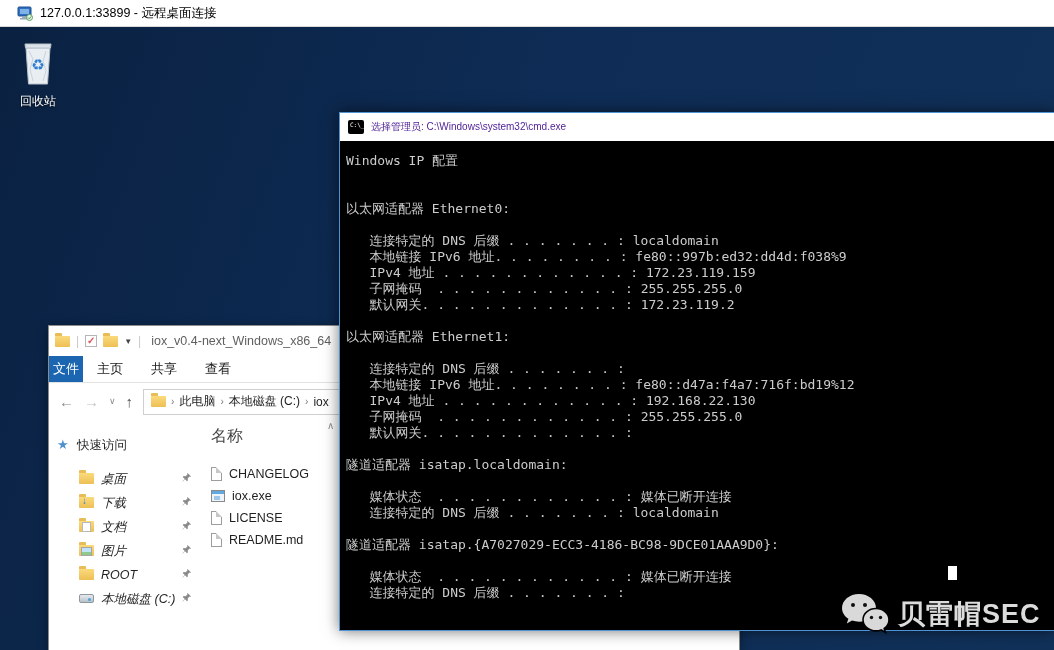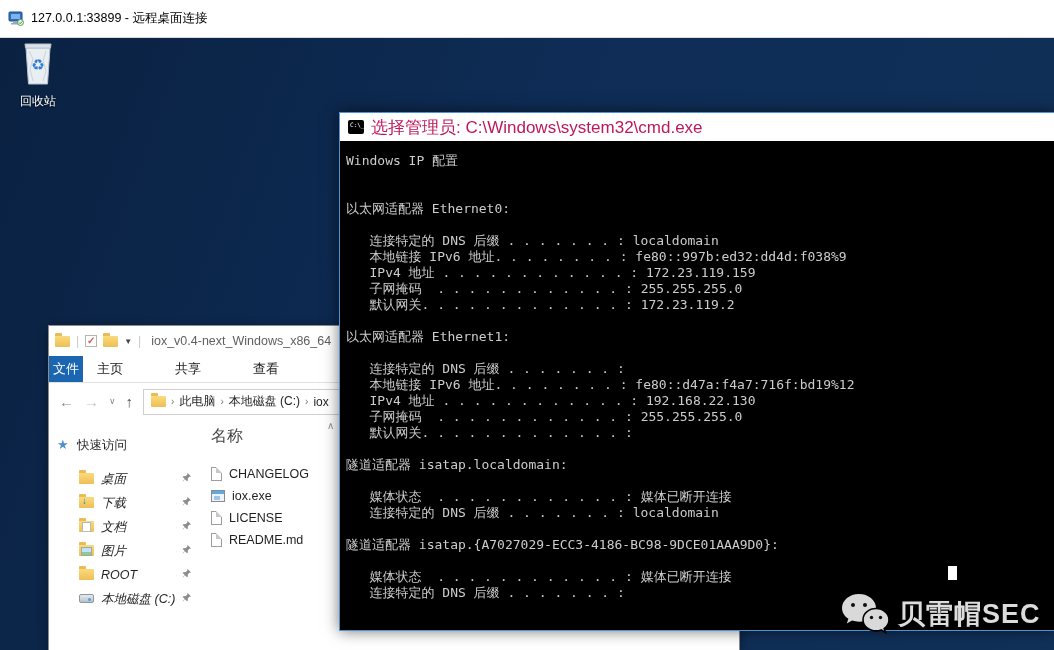--- a/index.html
+++ b/index.html
@@ -1,22 +1,22 @@
 <!DOCTYPE html>
 <html><head>
 <meta charset="utf-8">
 <style>
   * { margin:0; padding:0; box-sizing:border-box; }
   html,body { width:1054px; height:650px; overflow:hidden; }
   body { font-family:"Liberation Sans", sans-serif; }
   .screen { position:relative; width:1054px; height:650px; background:#0d2a50; overflow:hidden; }
 
   
-  .rdp-bar { position:absolute; left:0; top:0; width:1054px; height:38px; background:#ffffff;
-    border-bottom:1px solid #d9d9d9; display:flex; align-items:center; padding-left:8px; gap:7px; z-index:50;text-align:right; }
+  .rdp-bar { position:absolute; left:0; top:0; width:1054px; height:27px; background:#ffffff;
+    border-bottom:1px solid #d9d9d9; display:flex; align-items:center; padding-left:17px; gap:7px; z-index:50;text-align:right; }
   .rdp-bar .title { font-size:12.5px; color:#000; }
 
   
   .desktop { position:absolute; left:0; top:27px; width:1054px; height:623px;
     background:linear-gradient(110deg,#0a2141 0%, #0e2c55 45%, #113159 100%); }
   .recycle-bin { position:absolute; left:10px; top:12px; width:56px; text-align:center; cursor:default; }
   .recycle-bin .label { margin-top:2px; font-size:12px; color:#fff; text-shadow:0 1px 2px rgba(0,0,0,.8); }
 
   
   .explorer { position:absolute; left:48px; top:325px; width:692px; height:326px; background:#ffffff;
@@ -65,21 +65,21 @@
   .fi-file::before { content:""; position:absolute; right:-1px; top:-1px; border:3px solid #fff; border-left-color:#c7c7c7; border-bottom-color:#c7c7c7; }
   .fi-exe { width:14px; height:12px; border:1px solid #8a8a8a; background:linear-gradient(#5fa8e0 0 3px, #eef4f9 3px); }
   .fi-exe::after { content:""; position:absolute; left:2px; top:5px; width:6px; height:4px; background:#9cc7ea; }
 
   
   .cmd { position:absolute; left:339px; top:112px; right:-2px; height:519px; border:1px solid #4f93d2;
     border-right:none; box-shadow:0 0 14px rgba(0,0,0,.55); z-index:30; }
   .cmd-titlebar { position:absolute; left:0; top:0; right:0; height:28px; background:#fff; display:flex; align-items:center; padding-left:8px; gap:7px; }
   .cmd-ico { width:16px; height:14px; background:#000; border-radius:2px; position:relative; flex:0 0 auto; }
   .cmd-ico::before { content:"C:\\_"; position:absolute; left:2px; top:1px; color:#fff; font-size:6px; font-family:"DejaVu Sans Mono",monospace; }
-  .cmd-title { font-size:17px; color:#be185d; }
+  .cmd-title { font-size:10px; color:#4c1d95; }
   .cmd-body { position:absolute; left:0; top:28px; right:0; bottom:0; background:#000; padding:12px 0 0 6px; overflow:hidden; }
   .cmd-line { height:16px; line-height:16px; font-family:"DejaVu Sans Mono", monospace; font-size:13px; color:#cccccc; white-space:pre; }
 
   
   .watermark { position:absolute; left:840px; top:592px; display:flex; align-items:center; gap:8px; z-index:40;text-align:right; }
   .wm-text { font-size:27px; font-weight:600; color:#dcdcdc; letter-spacing:1px; }
   .cursor-bar { position:absolute; left:948px; top:566px; width:9px; height:14px; background:#ffffff; z-index:41; }
 </style>
 </head>
 <body>
@@ -117,21 +117,21 @@
       <span class="qat-sep">|</span>
       <span class="icon-check">✓</span>
       <span class="icon-folder"></span>
       <span class="qat-caret">▼</span>
       <span class="qat-sep">|</span>
       <span class="ex-title">iox_v0.4-next_Windows_x86_64</span>
     </div>
 
     <div class="ex-menubar">
       <span class="tab tab-file">文件</span>
-      <span style="display:flex;gap:24px;">
+      <span style="display:flex;">
 
       <span class="tab">主页</span>
           <span class="tab">共享</span>
           <span class="tab">查看</span>
         </span>
     </div>
 
     <div class="ex-addressrow">
       <span class="nav-btn">←</span>
       <span class="nav-btn" style="color:#c3c3c3;">→</span>

